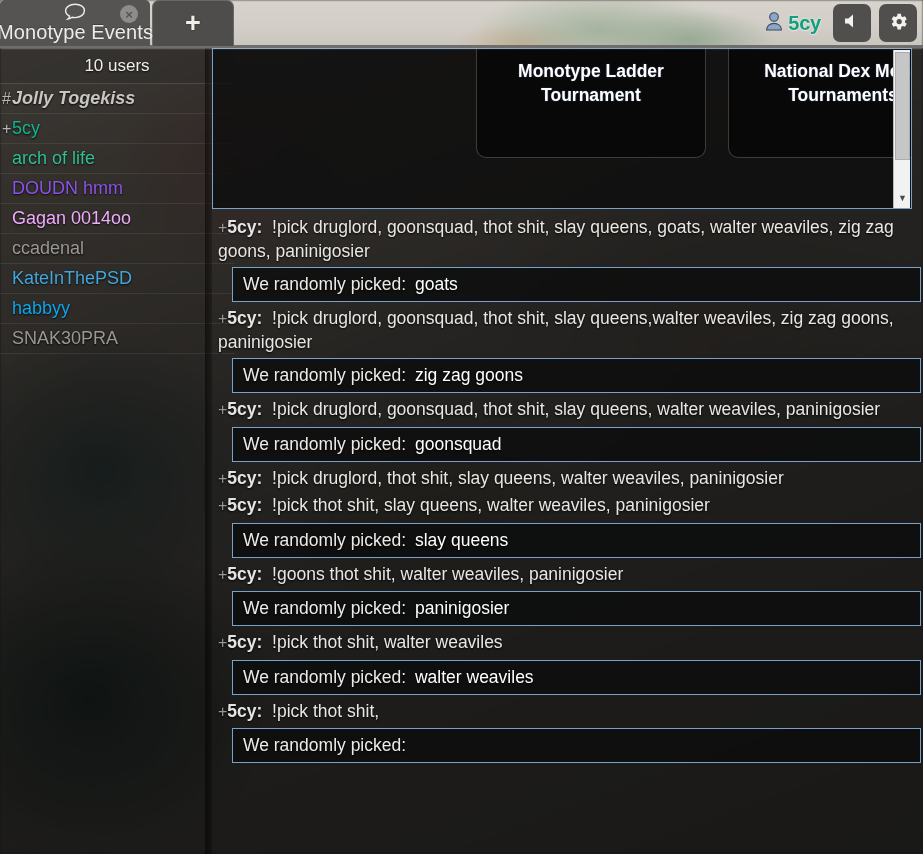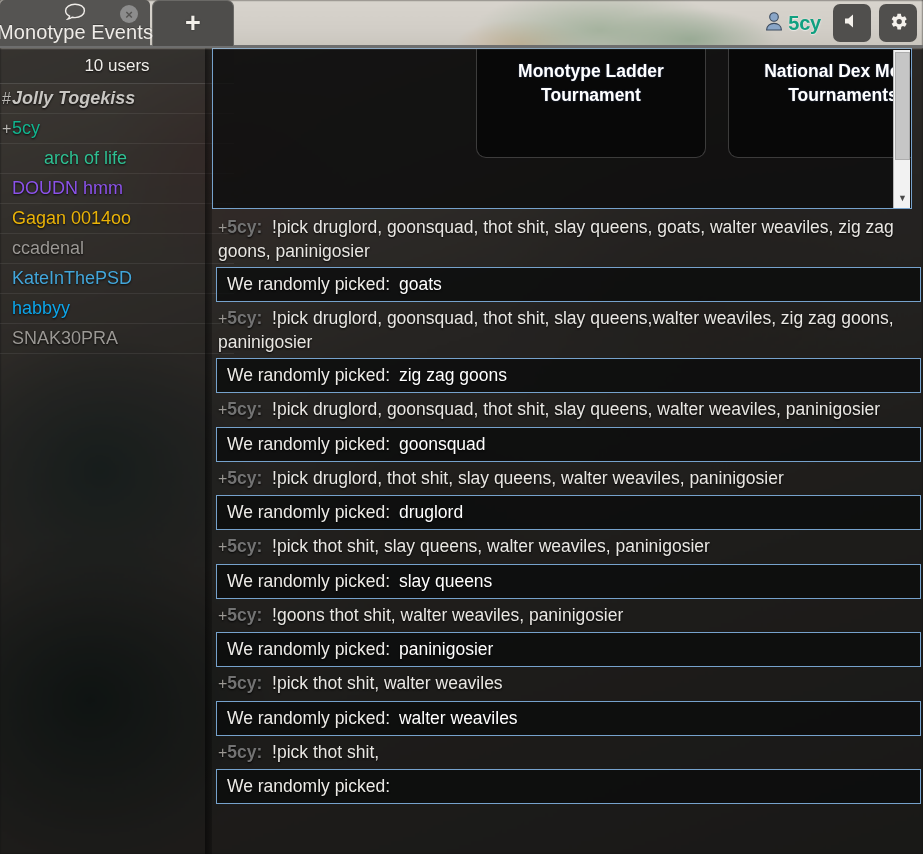--- a/index.html
+++ b/index.html
@@ -297,27 +297,27 @@
     line-height: 22.5px;
     color: #e8e6e2;
     text-shadow: 0 1px 2px rgba(0,0,0,.9);
     word-wrap: break-word;
   }
   .chatline .plus {
     color: #9b9893;
     font-size: 16px;
   }
   .chatline .who {
-    color: #737373;
+    color: #e5e5e5;
     font-weight: bold;
   }
   .chatline .body { color: #e9e7e3; }
 
   .picked-box {
-    margin: 3px 2px 3px 4px;
+    margin: 3px 2px 3px 20px;
     border: 1px solid #76a2cc;
     background: rgba(10,11,11,.78);
     padding: 5px 10px 6px 10px;
     font-size: 17.5px;
     line-height: 22px;
     color: #edebe7;
     text-shadow: 0 1px 2px rgba(0,0,0,.9);
   }
   .picked-box .picked-val {
     color: #ffffff;
@@ -393,29 +393,29 @@
         <div class="user-row staff">
           <span class="rank">#</span>
           <span class="uname2" style="color: rgb(200, 198, 194);">Jolly Togekiss</span>
         </div>
         <div class="user-row">
           <span class="rank">+</span>
           <span class="uname2" style="color: rgb(18, 180, 142);">5cy</span>
         </div>
         <div class="user-row">
           <span class="rank"> </span>
-          <span class="uname2" style="color: rgb(47, 191, 146); margin-left: 32px;">arch of life</span>
+          <span class="uname2" style="color: rgb(47, 191, 146);">arch of life</span>
         </div>
         <div class="user-row">
           <span class="rank"> </span>
           <span class="uname2" style="color: rgb(139, 82, 232);">DOUDN hmm</span>
         </div>
         <div class="user-row">
           <span class="rank"> </span>
-          <span class="uname2" style="color: #eab308;">Gagan 0014oo</span>
+          <span class="uname2" style="color: #f0abfc;">Gagan 0014oo</span>
         </div>
         <div class="user-row">
           <span class="rank"> </span>
           <span class="uname2" style="color: rgb(155, 152, 148);">ccadenal</span>
         </div>
         <div class="user-row">
           <span class="rank"> </span>
           <span class="uname2" style="color: rgb(67, 166, 218);">KateInThePSD</span>
         </div>
         <div class="user-row">
@@ -454,21 +454,20 @@
     </div>
 
     <div class="log" id="chat-log">
         <div class="chatline"><span class="plus">+</span><span class="who">5cy:</span>&nbsp;&nbsp;<span class="body">!pick druglord, goonsquad, thot shit, slay queens, goats, walter weaviles, zig zag goons, paninigosier</span></div>
         <div class="picked-box"><span>We randomly picked:</span><span class="picked-val">&nbsp;goats</span></div>
         <div class="chatline"><span class="plus">+</span><span class="who">5cy:</span>&nbsp;&nbsp;<span class="body">!pick druglord, goonsquad, thot shit, slay queens,walter weaviles, zig zag goons, paninigosier</span></div>
         <div class="picked-box"><span>We randomly picked:</span><span class="picked-val">&nbsp;zig zag goons</span></div>
         <div class="chatline"><span class="plus">+</span><span class="who">5cy:</span>&nbsp;&nbsp;<span class="body">!pick druglord, goonsquad, thot shit, slay queens, walter weaviles, paninigosier</span></div>
         <div class="picked-box"><span>We randomly picked:</span><span class="picked-val">&nbsp;goonsquad</span></div>
         <div class="chatline"><span class="plus">+</span><span class="who">5cy:</span>&nbsp;&nbsp;<span class="body">!pick druglord, thot shit, slay queens, walter weaviles, paninigosier</span></div>
-        <div class="picked-box"><span>We randomly picked:</span><span class="picked-val">&nbsp;druglord</span></div>
         <div class="chatline"><span class="plus">+</span><span class="who">5cy:</span>&nbsp;&nbsp;<span class="body">!pick thot shit, slay queens, walter weaviles, paninigosier</span></div>
         <div class="picked-box"><span>We randomly picked:</span><span class="picked-val">&nbsp;slay queens</span></div>
         <div class="chatline"><span class="plus">+</span><span class="who">5cy:</span>&nbsp;&nbsp;<span class="body">!goons thot shit, walter weaviles, paninigosier</span></div>
         <div class="picked-box"><span>We randomly picked:</span><span class="picked-val">&nbsp;paninigosier</span></div>
         <div class="chatline"><span class="plus">+</span><span class="who">5cy:</span>&nbsp;&nbsp;<span class="body">!pick thot shit, walter weaviles</span></div>
         <div class="picked-box"><span>We randomly picked:</span><span class="picked-val">&nbsp;walter weaviles</span></div>
         <div class="chatline"><span class="plus">+</span><span class="who">5cy:</span>&nbsp;&nbsp;<span class="body">!pick thot shit,</span></div>
         <div class="picked-box"><span>We randomly picked:</span><span class="picked-val"></span></div>
       </div>
   </div>

